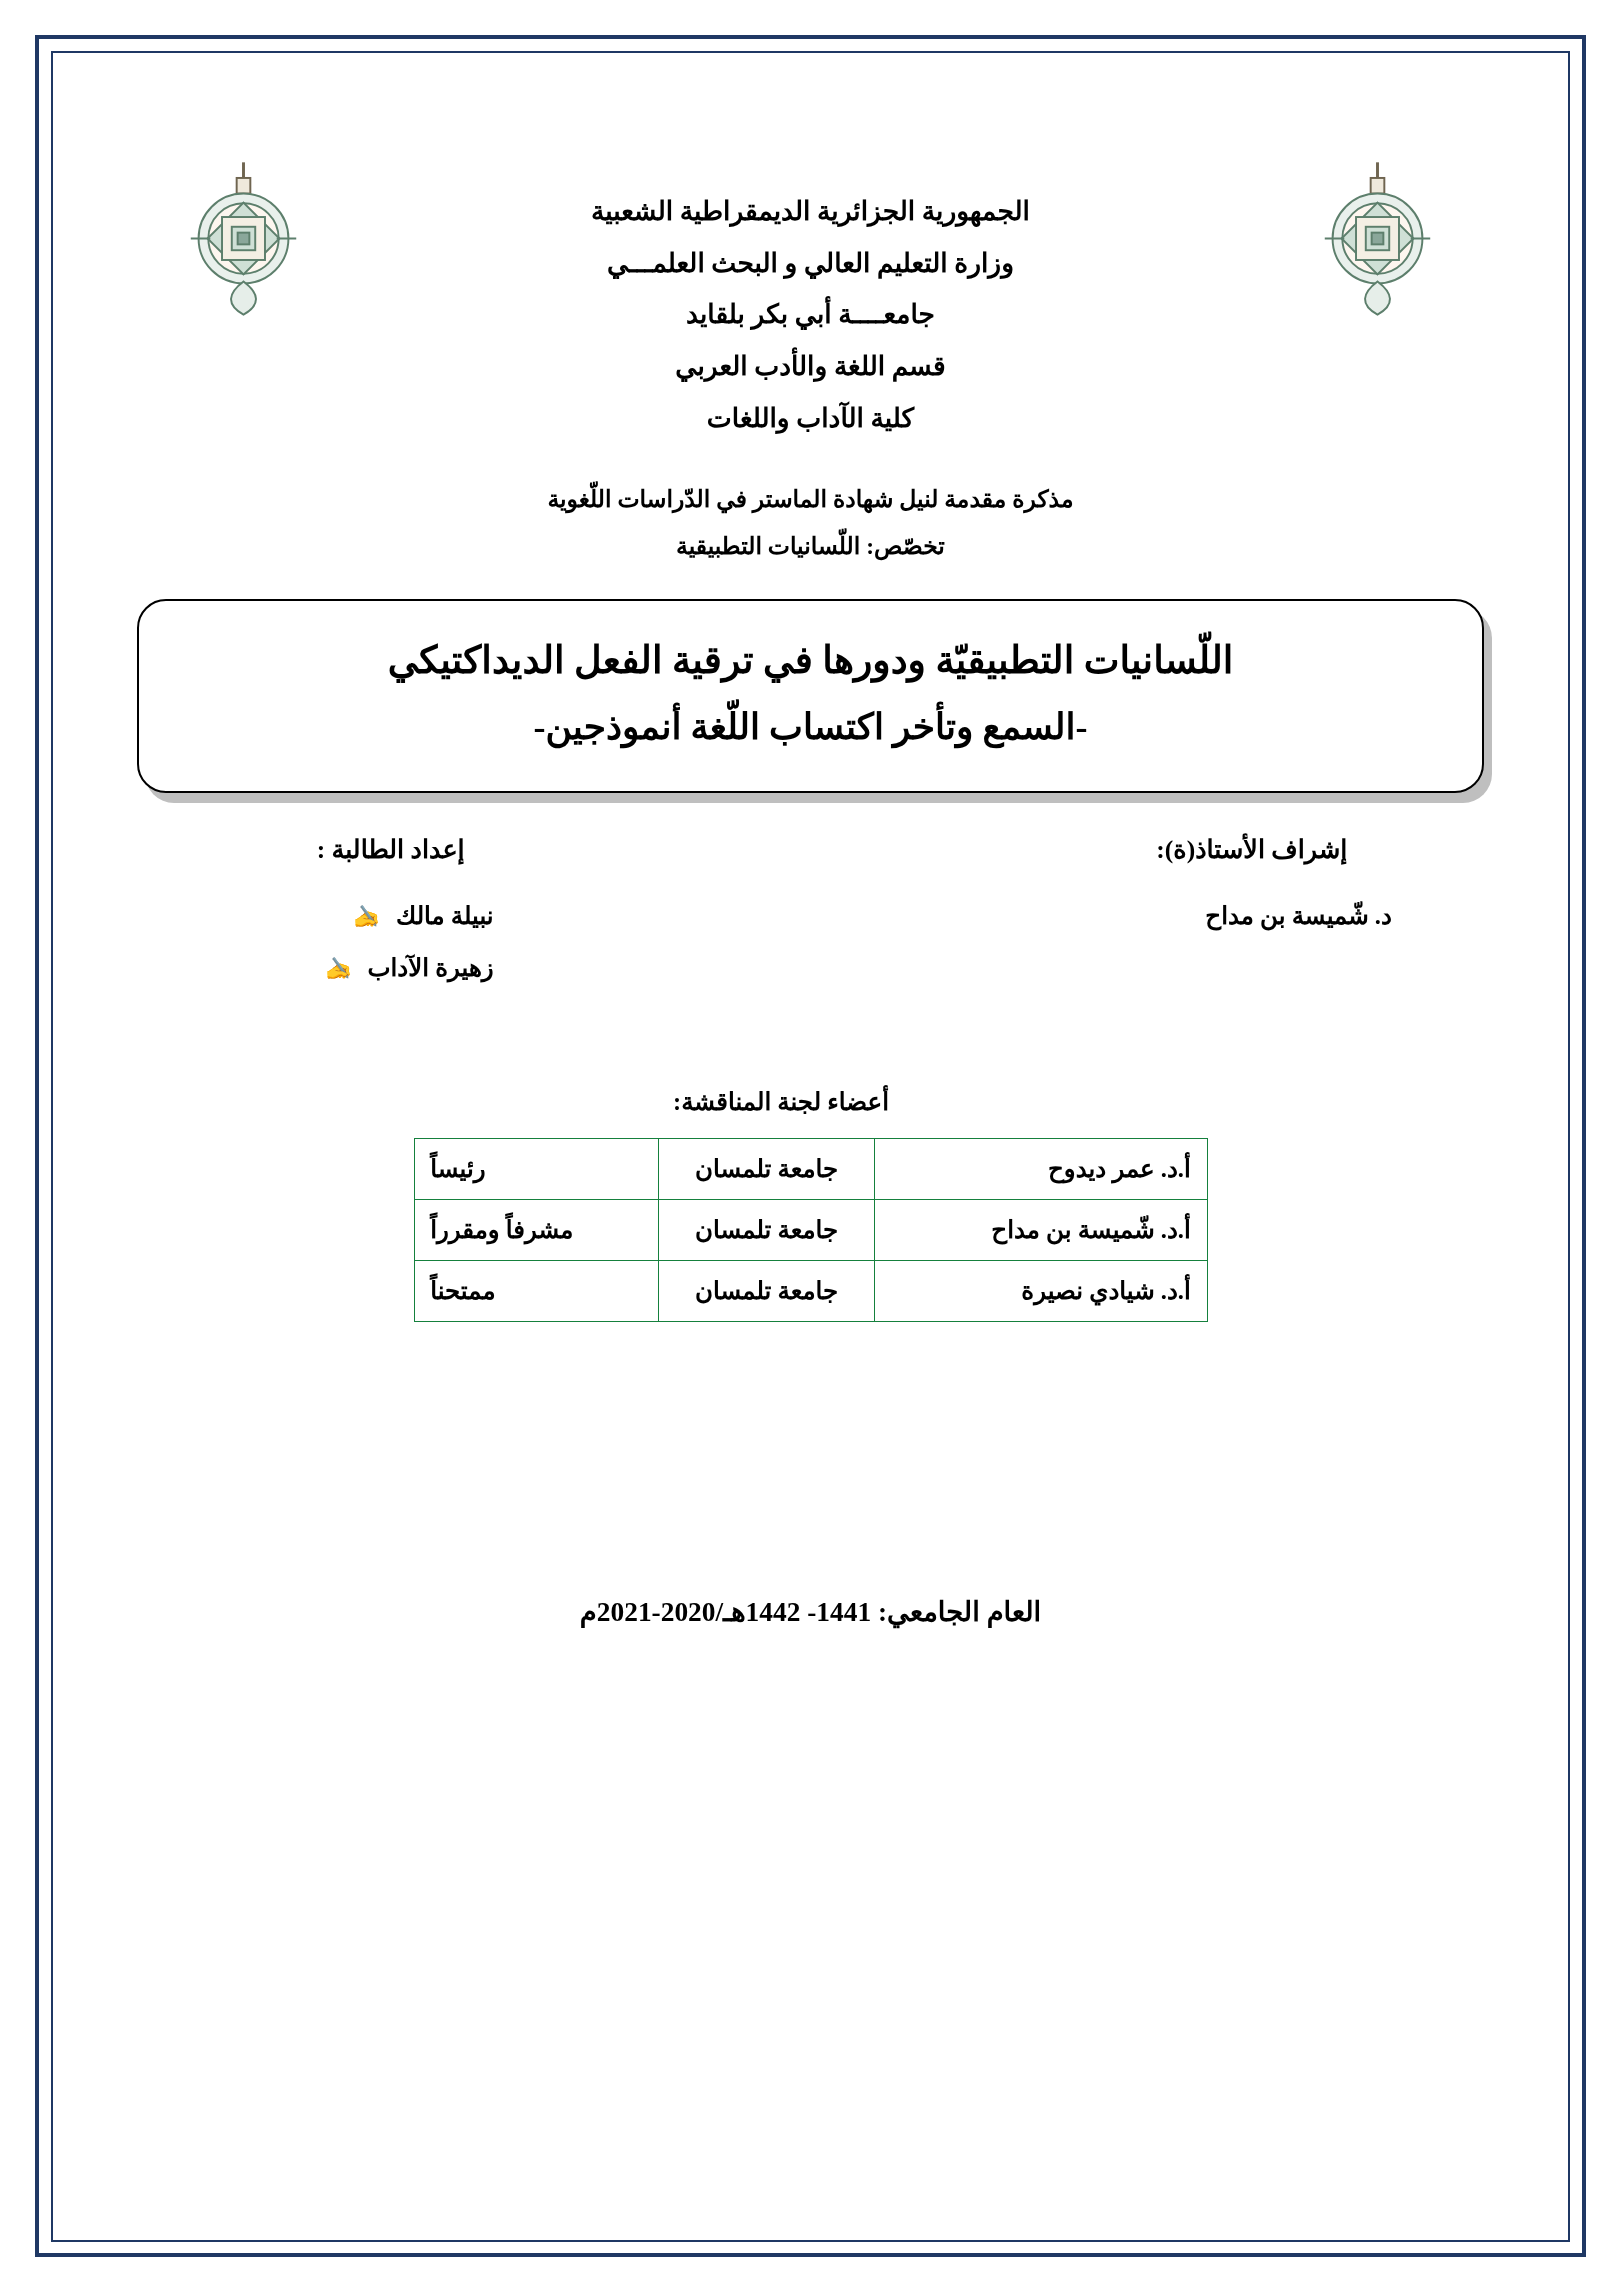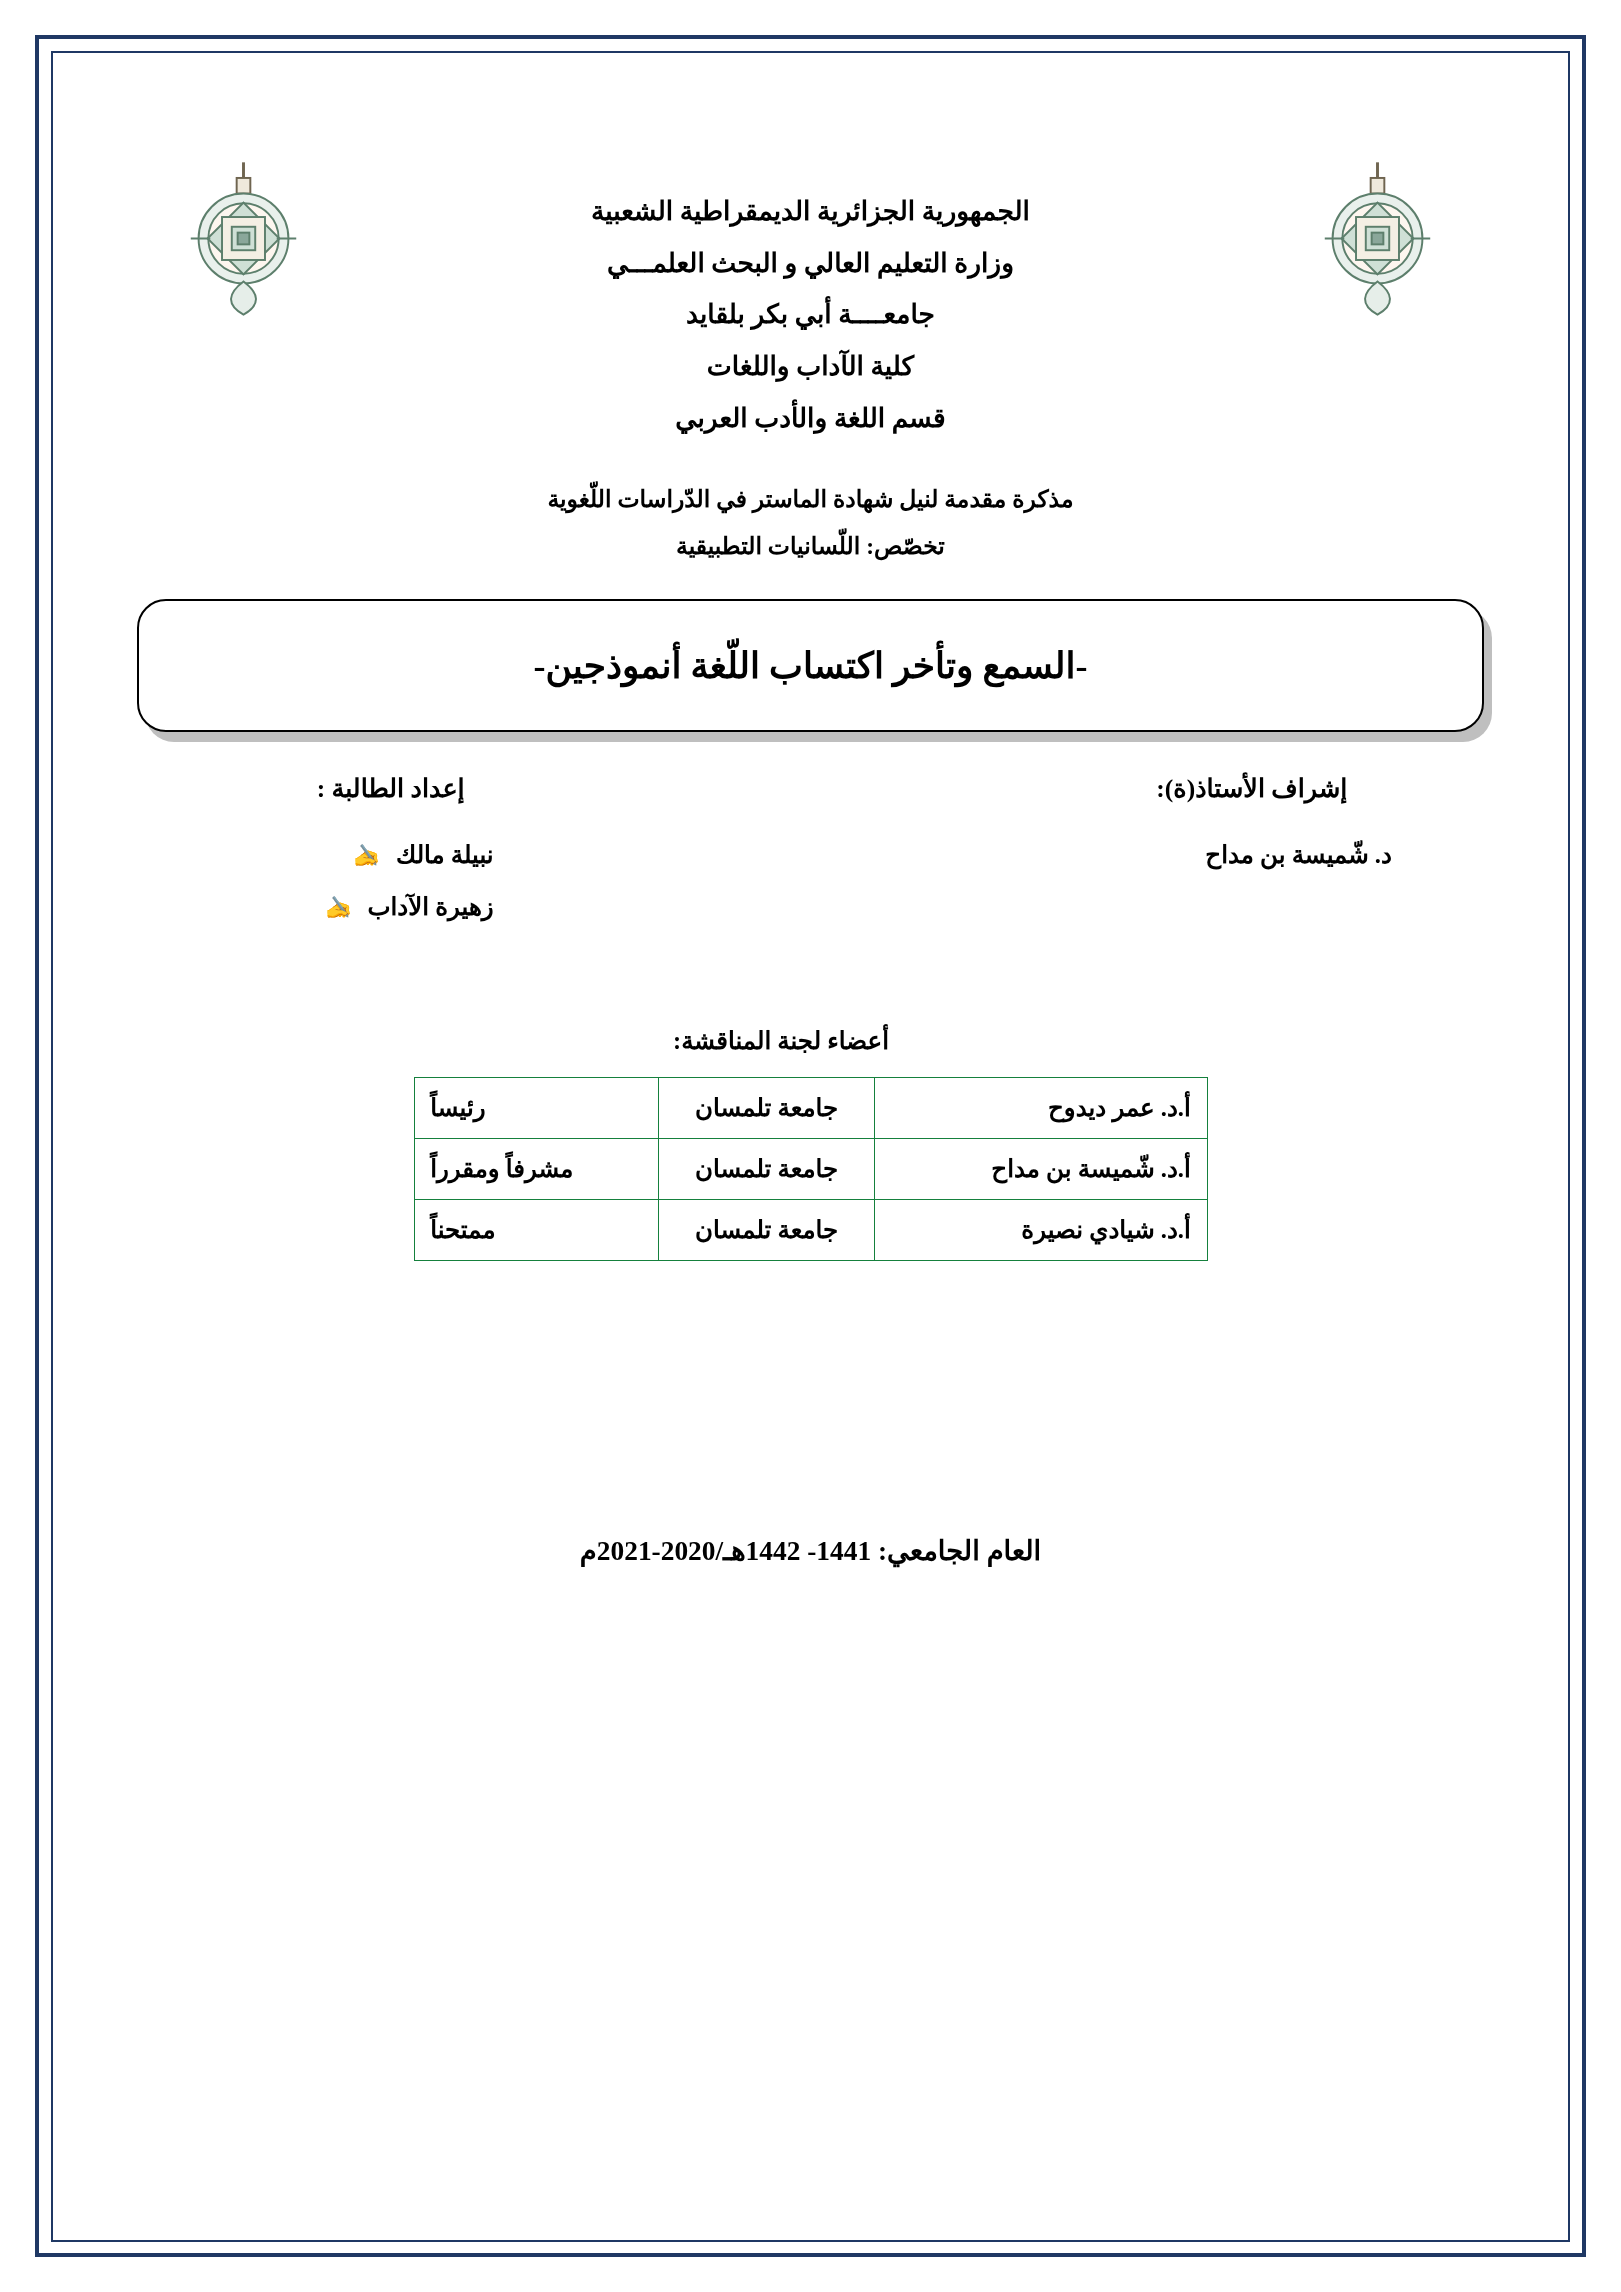--- a/index.html
+++ b/index.html
@@ -248,33 +248,34 @@
           <path d="M64 128 C48 140 46 152 64 162 C82 152 80 140 64 128 Z" fill="#e6eee9" stroke="#5d7f6c"></path>
           <path d="M30 84 L10 84 M98 84 L118 84" stroke="#5d7f6c"></path>
         </g>
       </svg>
     </div>
 
     <div class="header-text">
       <div>الجمهورية الجزائرية الديمقراطية الشعبية</div>
       <div>وزارة التعليم العالي و البحث العلمـــي</div>
       <div>جامعــــة أبي بكر بلقايد</div>
+      <div>قسم اللغة والأدب العربي</div>
       <div>كلية الآداب واللغات</div>
-      <div>قسم اللغة والأدب العربي</div>
     </div>
   </div>
 
   <div class="degree-block">
     <div>مذكرة مقدمة لنيل شهادة الماستر في الدّراسات اللّغوية</div>
     <div>تخصّص: اللّسانيات التطبيقية</div>
   </div>
 
   <div class="title-wrap">
     <div class="title-shadow"></div>
     <div class="title-box">
+      <div class="line1">اللّسانيات التطبيقيّة ودورها في ترقية الفعل الديداكتيكي</div>
       <div class="line2">-السمع وتأخر اكتساب اللّغة أنموذجين-</div>
     </div>
   </div>
 
   <div class="people-row">
     <div class="people-col supervisor">
       <div class="people-head">إشراف الأستاذ(ة):</div>
       <div class="people-item">د. شّميسة بن مداح</div>
     </div>
 

